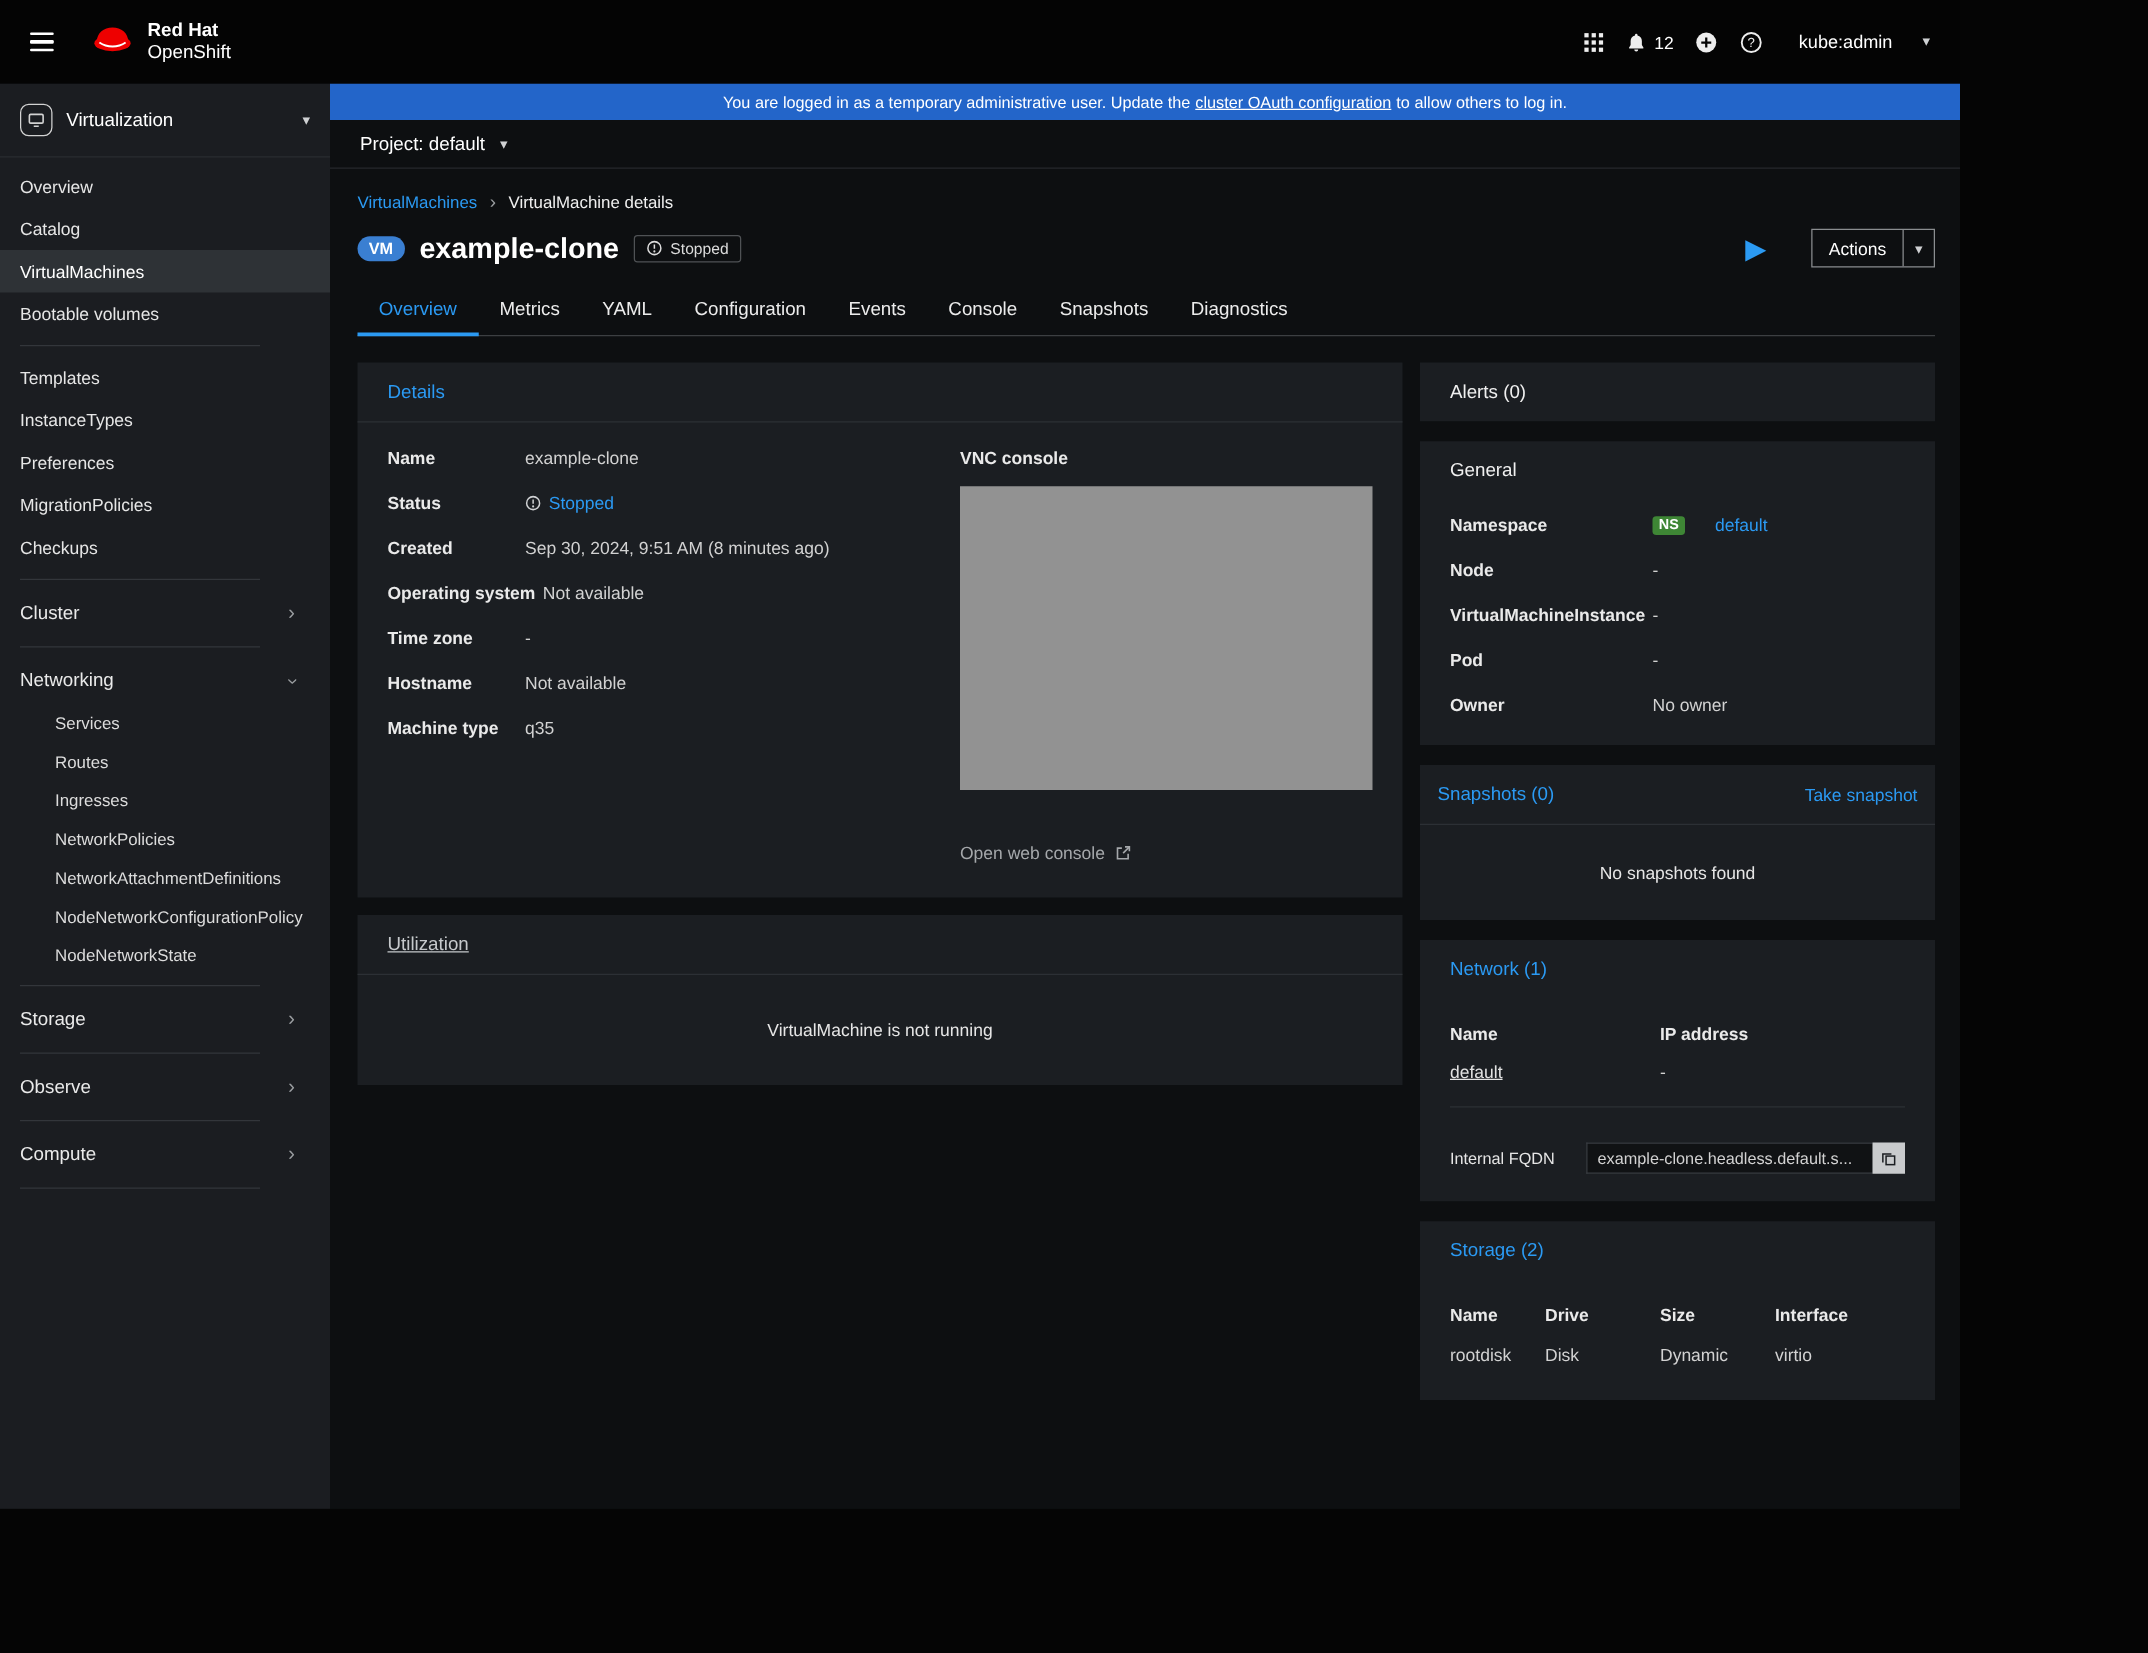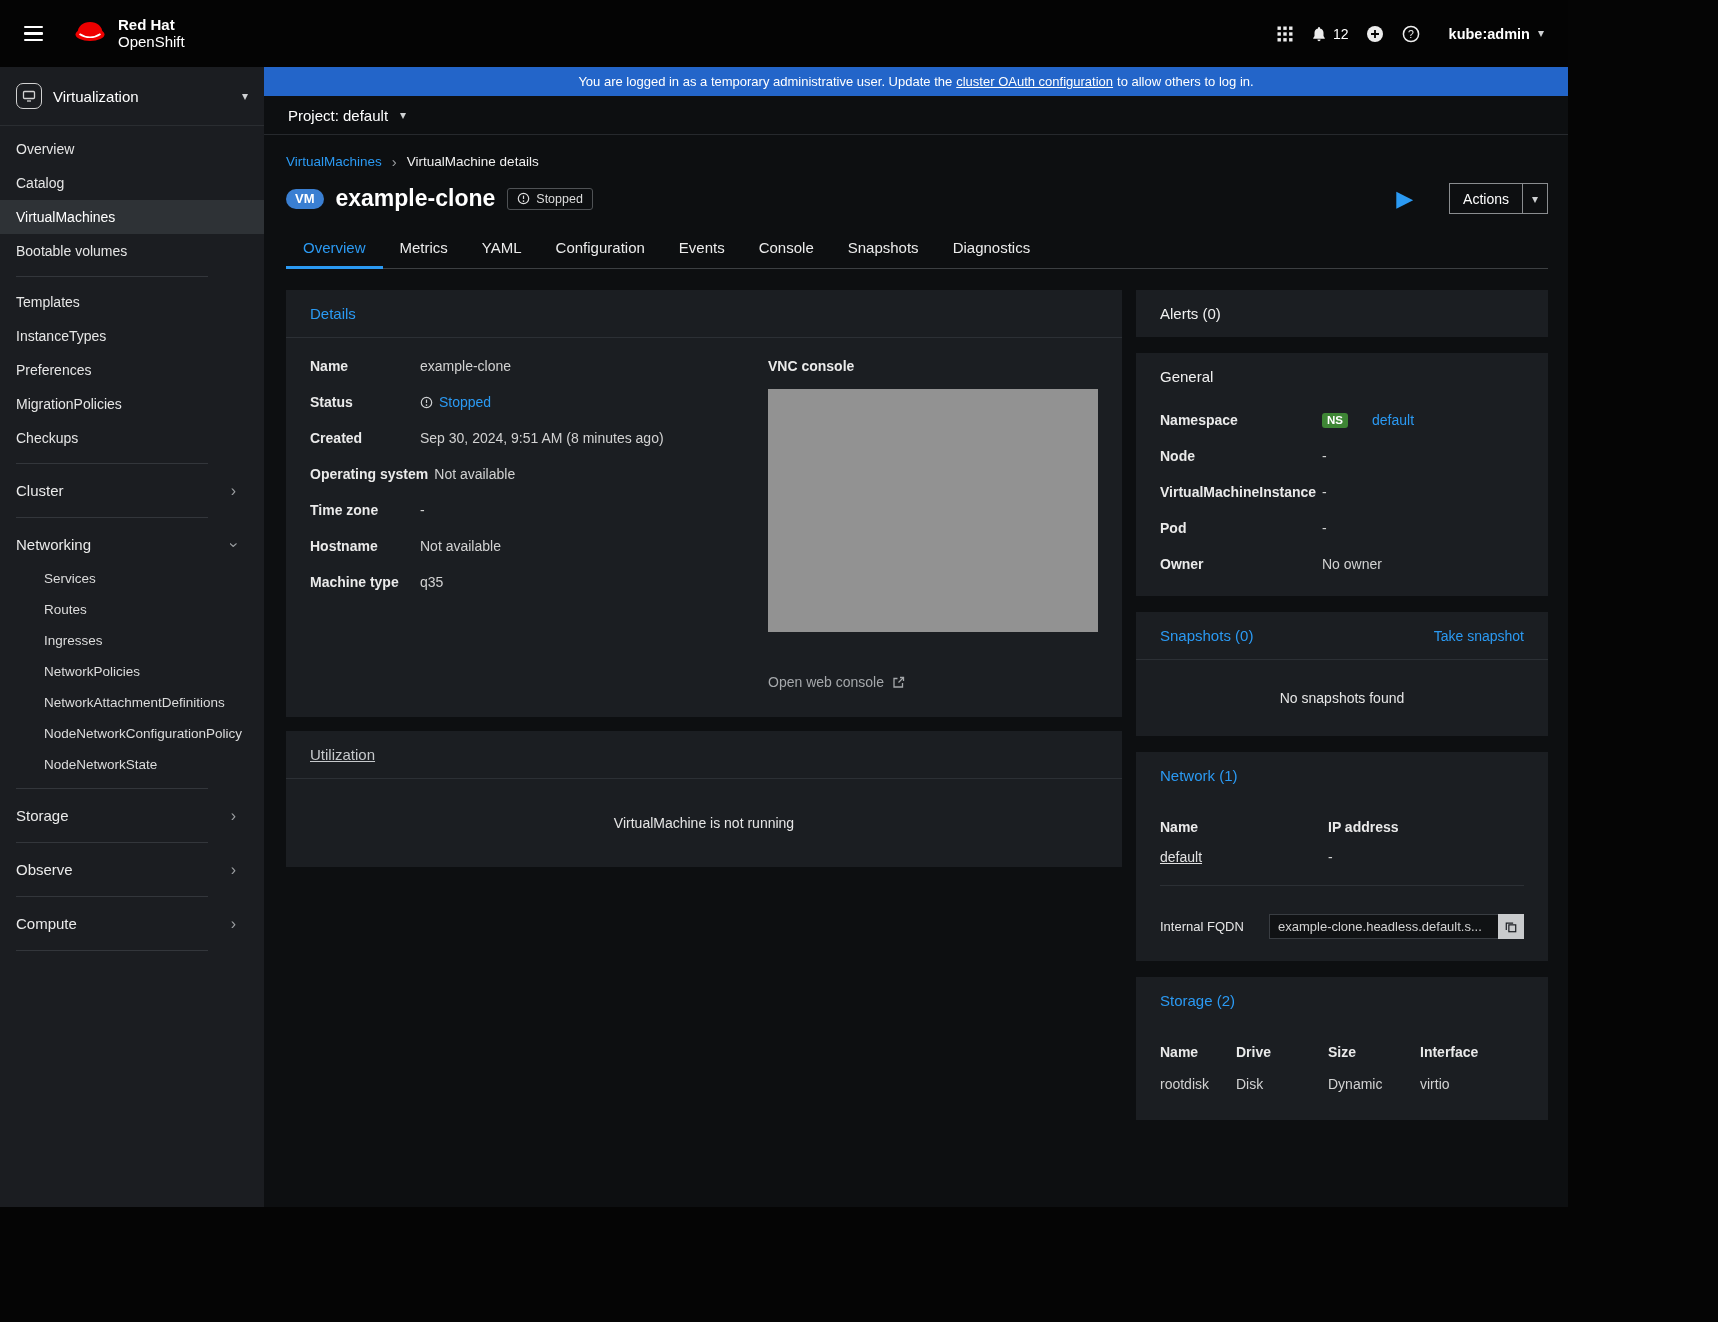--- a/index.html
+++ b/index.html
@@ -19,21 +19,21 @@
   .mast-left { display:flex; align-items:center; }
   .hamburger { display:flex; flex-direction:column; gap:4px; cursor:pointer; padding:6px; }
   .hamburger span { display:block; width:19px; height:2.5px; background:#fff; border-radius:1px; }
   .brand { display:flex; align-items:center; gap:9px; margin-left:22px; cursor:pointer; }
   .brand-text { display:flex; flex-direction:column; line-height:1.12; font-size:15px; color:#fff;justify-content:space-between; }
   .brand-text .b1 { font-weight:700; }
   .mast-right { display:flex; align-items:center; }
   .icon-btn { width:36px; height:36px; display:flex; align-items:center; justify-content:center; color:#ededed; cursor:pointer; }
   .bell-btn { width:auto; gap:6px; padding:0 8px; }
   .notif-count { font-size:14px; color:#fff; }
-  .user-btn { display:flex; align-items:flex-start; gap:8px; color:#fff; font-size:14.5px; margin-left:20px; cursor:pointer;font-weight:bold; }
+  .user-btn { display:flex; align-items:flex-start; gap:24px; color:#fff; font-size:14.5px; margin-left:20px; cursor:pointer; }
   .caret { color:#cfd1d3; font-size:12px; }
 
   
   .layout { flex:1; display:flex; min-height:0; }
 
   
   .sidebar { flex:0 0 264px; background:#1b1d21; overflow:hidden; font-size:14px; padding-bottom:20px; }
   .persp { display:flex; align-items:center; gap:11px; padding:16px 16px; color:#fff; font-size:15px; border-bottom:1px solid #2a2d31; cursor:pointer; }
   .persp-icon { width:26px; height:26px; border:1.5px solid #d2d2d2; border-radius:7px; display:flex; align-items:center; justify-content:center; color:#d2d2d2; }
   .persp .caret { margin-left:auto; }
@@ -103,21 +103,21 @@
 
   
   .general-body { padding:2px 24px 14px; }
   .grow { display:flex; padding:10px 0; font-size:14px; align-items:center; }
   .grow .glabel { flex:0 0 162px; font-weight:700; color:#eaeaea; }
   .gval { color:#d2d2d2; display:flex; align-items:center; gap:24px; }
   .gval a { color:#2b9af3; cursor:pointer; }
   .ns-badge { background:#3e8635; color:#fff; font-size:11.5px; font-weight:700; padding:1.5px 5px; border-radius:3px; }
 
   
-  .snap-head { display:flex; justify-content:space-between; align-items:center; padding:15px 24px; font-size:15px; border-bottom:1px solid #2c3035; }
+  .snap-head { display:flex; justify-content:space-between; align-items:center; padding:15px 14px; font-size:15px; border-bottom:1px solid #2c3035; }
   .snap-head a { color:#2b9af3; cursor:pointer; }
   .take-snap { font-size:14px; }
   .snap-empty { padding:30px 24px; text-align:center; font-size:14px; color:#e6e6e6; }
 
   
   .network-body { padding:6px 24px 22px; }
   .ntable { display:grid; grid-template-columns:168px 1fr; font-size:14px; }
   .nth { font-weight:700; color:#eaeaea; padding:14px 0 6px; }
   .ntd { padding:8px 0 20px; color:#d2d2d2; }
   .nname { text-decoration:underline; color:#e2e2e2; cursor:pointer; }

